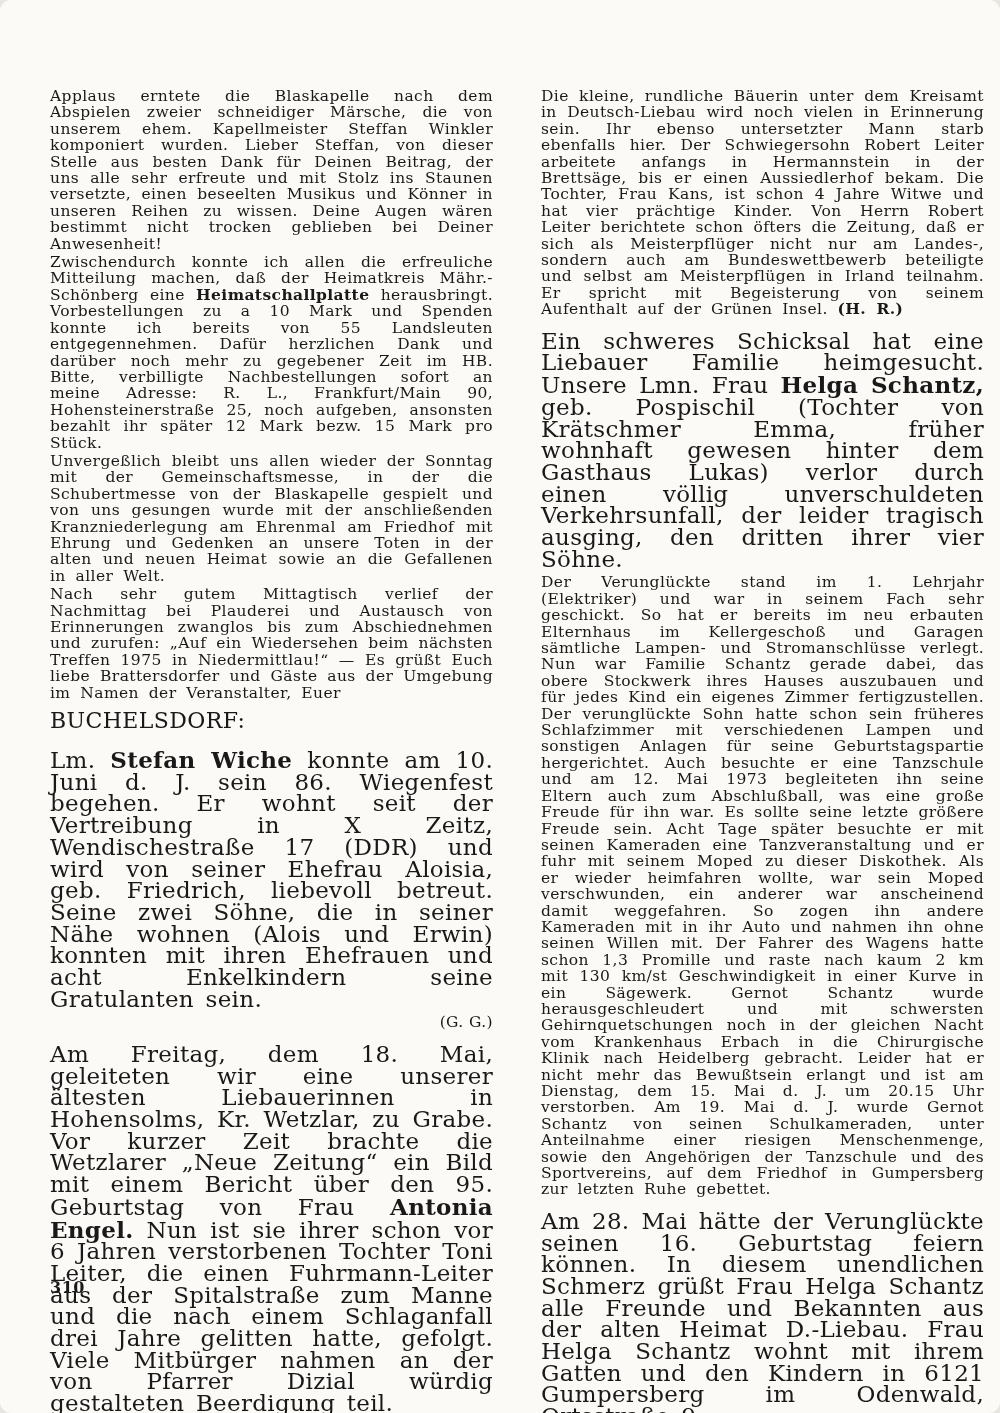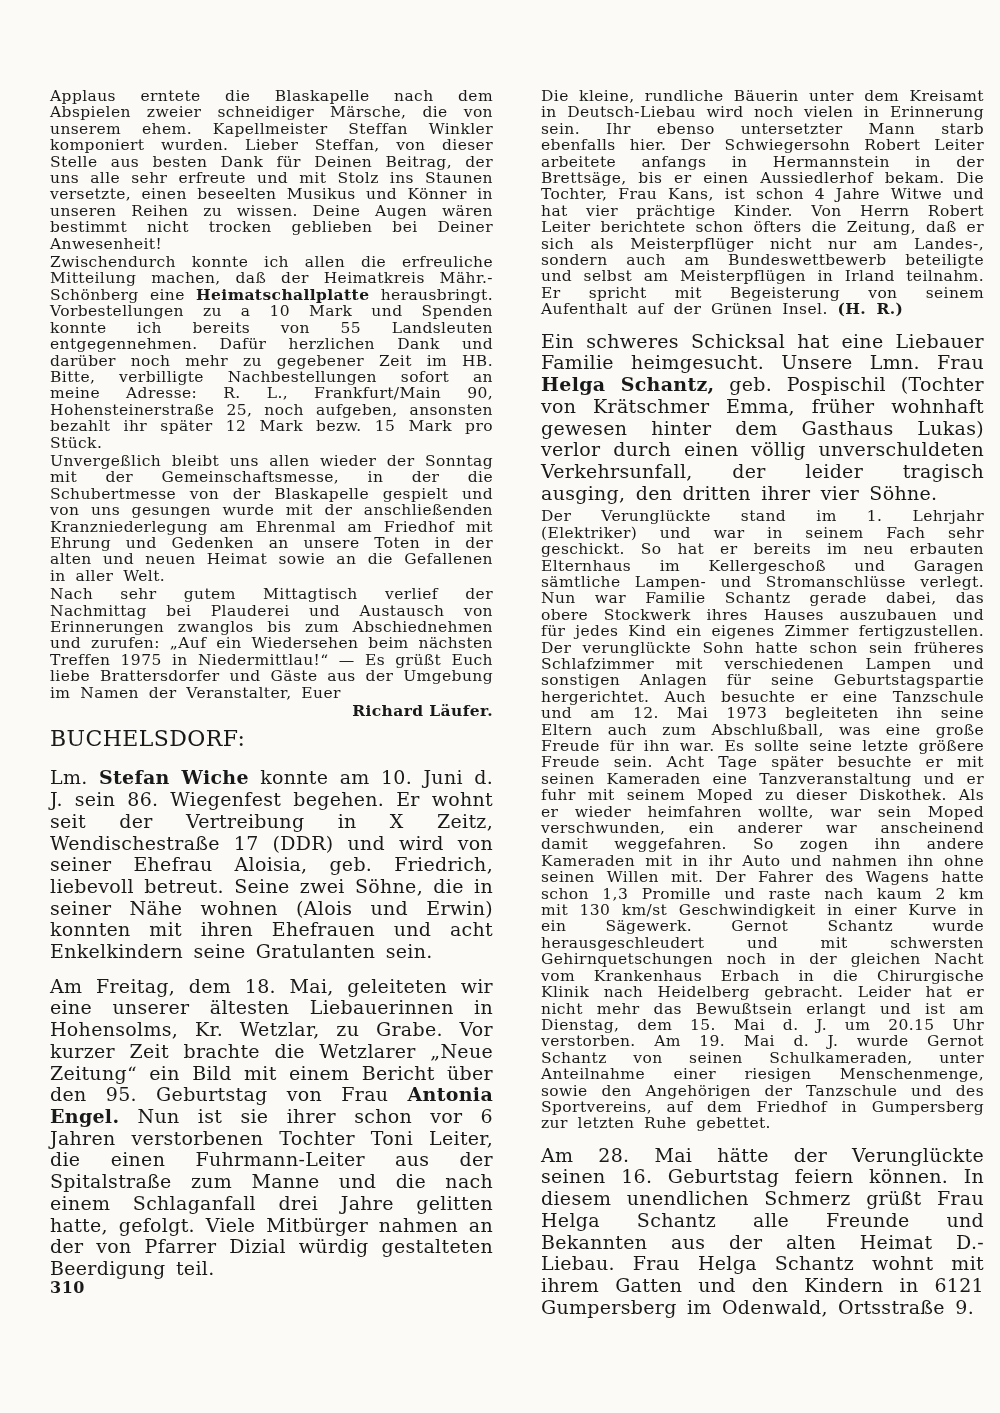--- a/index.html
+++ b/index.html
@@ -5,34 +5,35 @@
   html, body { margin: 0; padding: 0; background: #e8e6e1; }
   .page {
     position: relative;
     width: 1000px;
     height: 1413px;
     background: #fbfaf6;
     color: #191919;
     font-family: "DejaVu Serif", "Liberation Serif", serif;
     overflow: hidden;
     margin: 0 auto;
+    border-radius: 11px;
   }
   .col { position: absolute; top: 88px; width: 443px; }
   #col-left  { left: 50px; }
   #col-right { left: 541px; }
 
   .para { margin: 0 0 2px 0; text-align: justify; text-justify: inter-word; }
   .para.small {
     font-size: 15.5px;
     line-height: 16.4px;
     letter-spacing: 0.4px;
     word-spacing: 4.5px;
   }
   .para.large {
-    font-size: 19px;
+    font-size: 23px;
     line-height: 21.7px;
     letter-spacing: 0.3px;
     word-spacing: 4px;
     margin: 13px 0 4px 0;
   }
   .heading {
     font-size: 22px;
     font-weight: normal;
     letter-spacing: 0.4px;
     margin: 7px 0 3px 0;
@@ -55,23 +56,23 @@
 </style>
 </head>
 <body>
 
 <div class="page">
   <div class="col" id="col-left">
       <p class="para small"><span>Applaus erntete die Blaskapelle nach dem Abspielen zweier schneidiger Märsche, die von unserem ehem. Kapellmeister Steffan Winkler komponiert wurden. Lieber Steffan, von dieser Stelle aus besten Dank für Deinen Beitrag, der uns alle sehr erfreute und mit Stolz ins Staunen versetzte, einen beseelten Musikus und Könner in unseren Reihen zu wissen. Deine Augen wären bestimmt nicht trocken geblieben bei Deiner Anwesenheit!</span></p>
       <p class="para small"><span>Zwischendurch konnte ich allen die erfreuliche Mitteilung machen, daß der Heimatkreis Mähr.-Schönberg eine </span><span class="b">Heimatschallplatte</span><span> herausbringt. Vorbestellungen zu a 10 Mark und Spenden konnte ich bereits von 55 Landsleuten entgegennehmen. Dafür herzlichen Dank und darüber noch mehr zu gegebener Zeit im HB. Bitte, verbilligte Nachbestellungen sofort an meine Adresse: R. L., Frankfurt/Main 90, Hohensteinerstraße 25, noch aufgeben, ansonsten bezahlt ihr später 12 Mark bezw. 15 Mark pro Stück.</span></p>
       <p class="para small"><span>Unvergeßlich bleibt uns allen wieder der Sonntag mit der Gemeinschaftsmesse, in der die Schubertmesse von der Blaskapelle gespielt und von uns gesungen wurde mit der anschließenden Kranzniederlegung am Ehrenmal am Friedhof mit Ehrung und Gedenken an unsere Toten in der alten und neuen Heimat sowie an die Gefallenen in aller Welt.</span></p>
       <p class="para small"><span>Nach sehr gutem Mittagtisch verlief der Nachmittag bei Plauderei und Austausch von Erinnerungen zwanglos bis zum Abschiednehmen und zurufen: „Auf ein Wiedersehen beim nächsten Treffen 1975 in Niedermittlau!“ — Es grüßt Euch liebe Brattersdorfer und Gäste aus der Umgebung im Namen der Veranstalter, Euer</span></p>
-      <div class="trailer small b">Richard Läufer.</div>
       <div class="heading">BUCHELSDORF:</div>
       <p class="para large"><span>Lm. </span><span class="b">Stefan Wiche</span><span> konnte am 10. Juni d. J. sein 86. Wiegenfest begehen. Er wohnt seit der Vertreibung in X Zeitz, Wendischestraße 17 (DDR) und wird von seiner Ehefrau Aloisia, geb. Friedrich, liebevoll betreut. Seine zwei Söhne, die in seiner Nähe wohnen (Alois und Erwin) konnten mit ihren Ehefrauen und acht Enkelkindern seine Gratulanten sein.</span></p>
+      <div class="trailer small">(G. G.)</div>
       <p class="para large"><span>Am Freitag, dem 18. Mai, geleiteten wir eine unserer ältesten Liebauerinnen in Hohensolms, Kr. Wetzlar, zu Grabe. Vor kurzer Zeit brachte die Wetzlarer „Neue Zeitung“ ein Bild mit einem Bericht über den 95. Geburtstag von Frau </span><span class="b">Antonia Engel.</span><span> Nun ist sie ihrer schon vor 6 Jahren verstorbenen Tochter Toni Leiter, die einen Fuhrmann-Leiter aus der Spitalstraße zum Manne und die nach einem Schlaganfall drei Jahre gelitten hatte, gefolgt. Viele Mitbürger nahmen an der von Pfarrer Dizial würdig gestalteten Beerdigung teil.</span></p>
     </div>
   <div class="col" id="col-right">
       <p class="para small"><span>Die kleine, rundliche Bäuerin unter dem Kreisamt in Deutsch-Liebau wird noch vielen in Erinnerung sein. Ihr ebenso untersetzter Mann starb ebenfalls hier. Der Schwiegersohn Robert Leiter arbeitete anfangs in Hermannstein in der Brettsäge, bis er einen Aussiedlerhof bekam. Die Tochter, Frau Kans, ist schon 4 Jahre Witwe und hat vier prächtige Kinder. Von Herrn Robert Leiter berichtete schon öfters die Zeitung, daß er sich als Meisterpflüger nicht nur am Landes-, sondern auch am Bundeswettbewerb beteiligte und selbst am Meisterpflügen in Irland teilnahm. Er spricht mit Begeisterung von seinem Aufenthalt auf der Grünen Insel. </span><span class="b">(H. R.)</span></p>
       <p class="para large"><span>Ein schweres Schicksal hat eine Liebauer Familie heimgesucht. Unsere Lmn. Frau </span><span class="b">Helga Schantz,</span><span> geb. Pospischil (Tochter von Krätschmer Emma, früher wohnhaft gewesen hinter dem Gasthaus Lukas) verlor durch einen völlig unverschuldeten Verkehrsunfall, der leider tragisch ausging, den dritten ihrer vier Söhne.</span></p>
       <p class="para small"><span>Der Verunglückte stand im 1. Lehrjahr (Elektriker) und war in seinem Fach sehr geschickt. So hat er bereits im neu erbauten Elternhaus im Kellergeschoß und Garagen sämtliche Lampen- und Stromanschlüsse verlegt. Nun war Familie Schantz gerade dabei, das obere Stockwerk ihres Hauses auszubauen und für jedes Kind ein eigenes Zimmer fertigzustellen. Der verunglückte Sohn hatte schon sein früheres Schlafzimmer mit verschiedenen Lampen und sonstigen Anlagen für seine Geburtstagspartie hergerichtet. Auch besuchte er eine Tanzschule und am 12. Mai 1973 begleiteten ihn seine Eltern auch zum Abschlußball, was eine große Freude für ihn war. Es sollte seine letzte größere Freude sein. Acht Tage später besuchte er mit seinen Kameraden eine Tanzveranstaltung und er fuhr mit seinem Moped zu dieser Diskothek. Als er wieder heimfahren wollte, war sein Moped verschwunden, ein anderer war anscheinend damit weggefahren. So zogen ihn andere Kameraden mit in ihr Auto und nahmen ihn ohne seinen Willen mit. Der Fahrer des Wagens hatte schon 1,3 Promille und raste nach kaum 2 km mit 130 km/st Geschwindigkeit in einer Kurve in ein Sägewerk. Gernot Schantz wurde herausgeschleudert und mit schwersten Gehirnquetschungen noch in der gleichen Nacht vom Krankenhaus Erbach in die Chirurgische Klinik nach Heidelberg gebracht. Leider hat er nicht mehr das Bewußtsein erlangt und ist am Dienstag, dem 15. Mai d. J. um 20.15 Uhr verstorben. Am 19. Mai d. J. wurde Gernot Schantz von seinen Schulkameraden, unter Anteilnahme einer riesigen Menschenmenge, sowie den Angehörigen der Tanzschule und des Sportvereins, auf dem Friedhof in Gumpersberg zur letzten Ruhe gebettet.</span></p>
       <p class="para large"><span>Am 28. Mai hätte der Verunglückte seinen 16. Geburtstag feiern können. In diesem unendlichen Schmerz grüßt Frau Helga Schantz alle Freunde und Bekannten aus der alten Heimat D.-Liebau. Frau Helga Schantz wohnt mit ihrem Gatten und den Kindern in 6121 Gumpersberg im Odenwald, Ortsstraße 9.</span></p>
     </div>
   <div class="page-number">310</div>
 </div>

